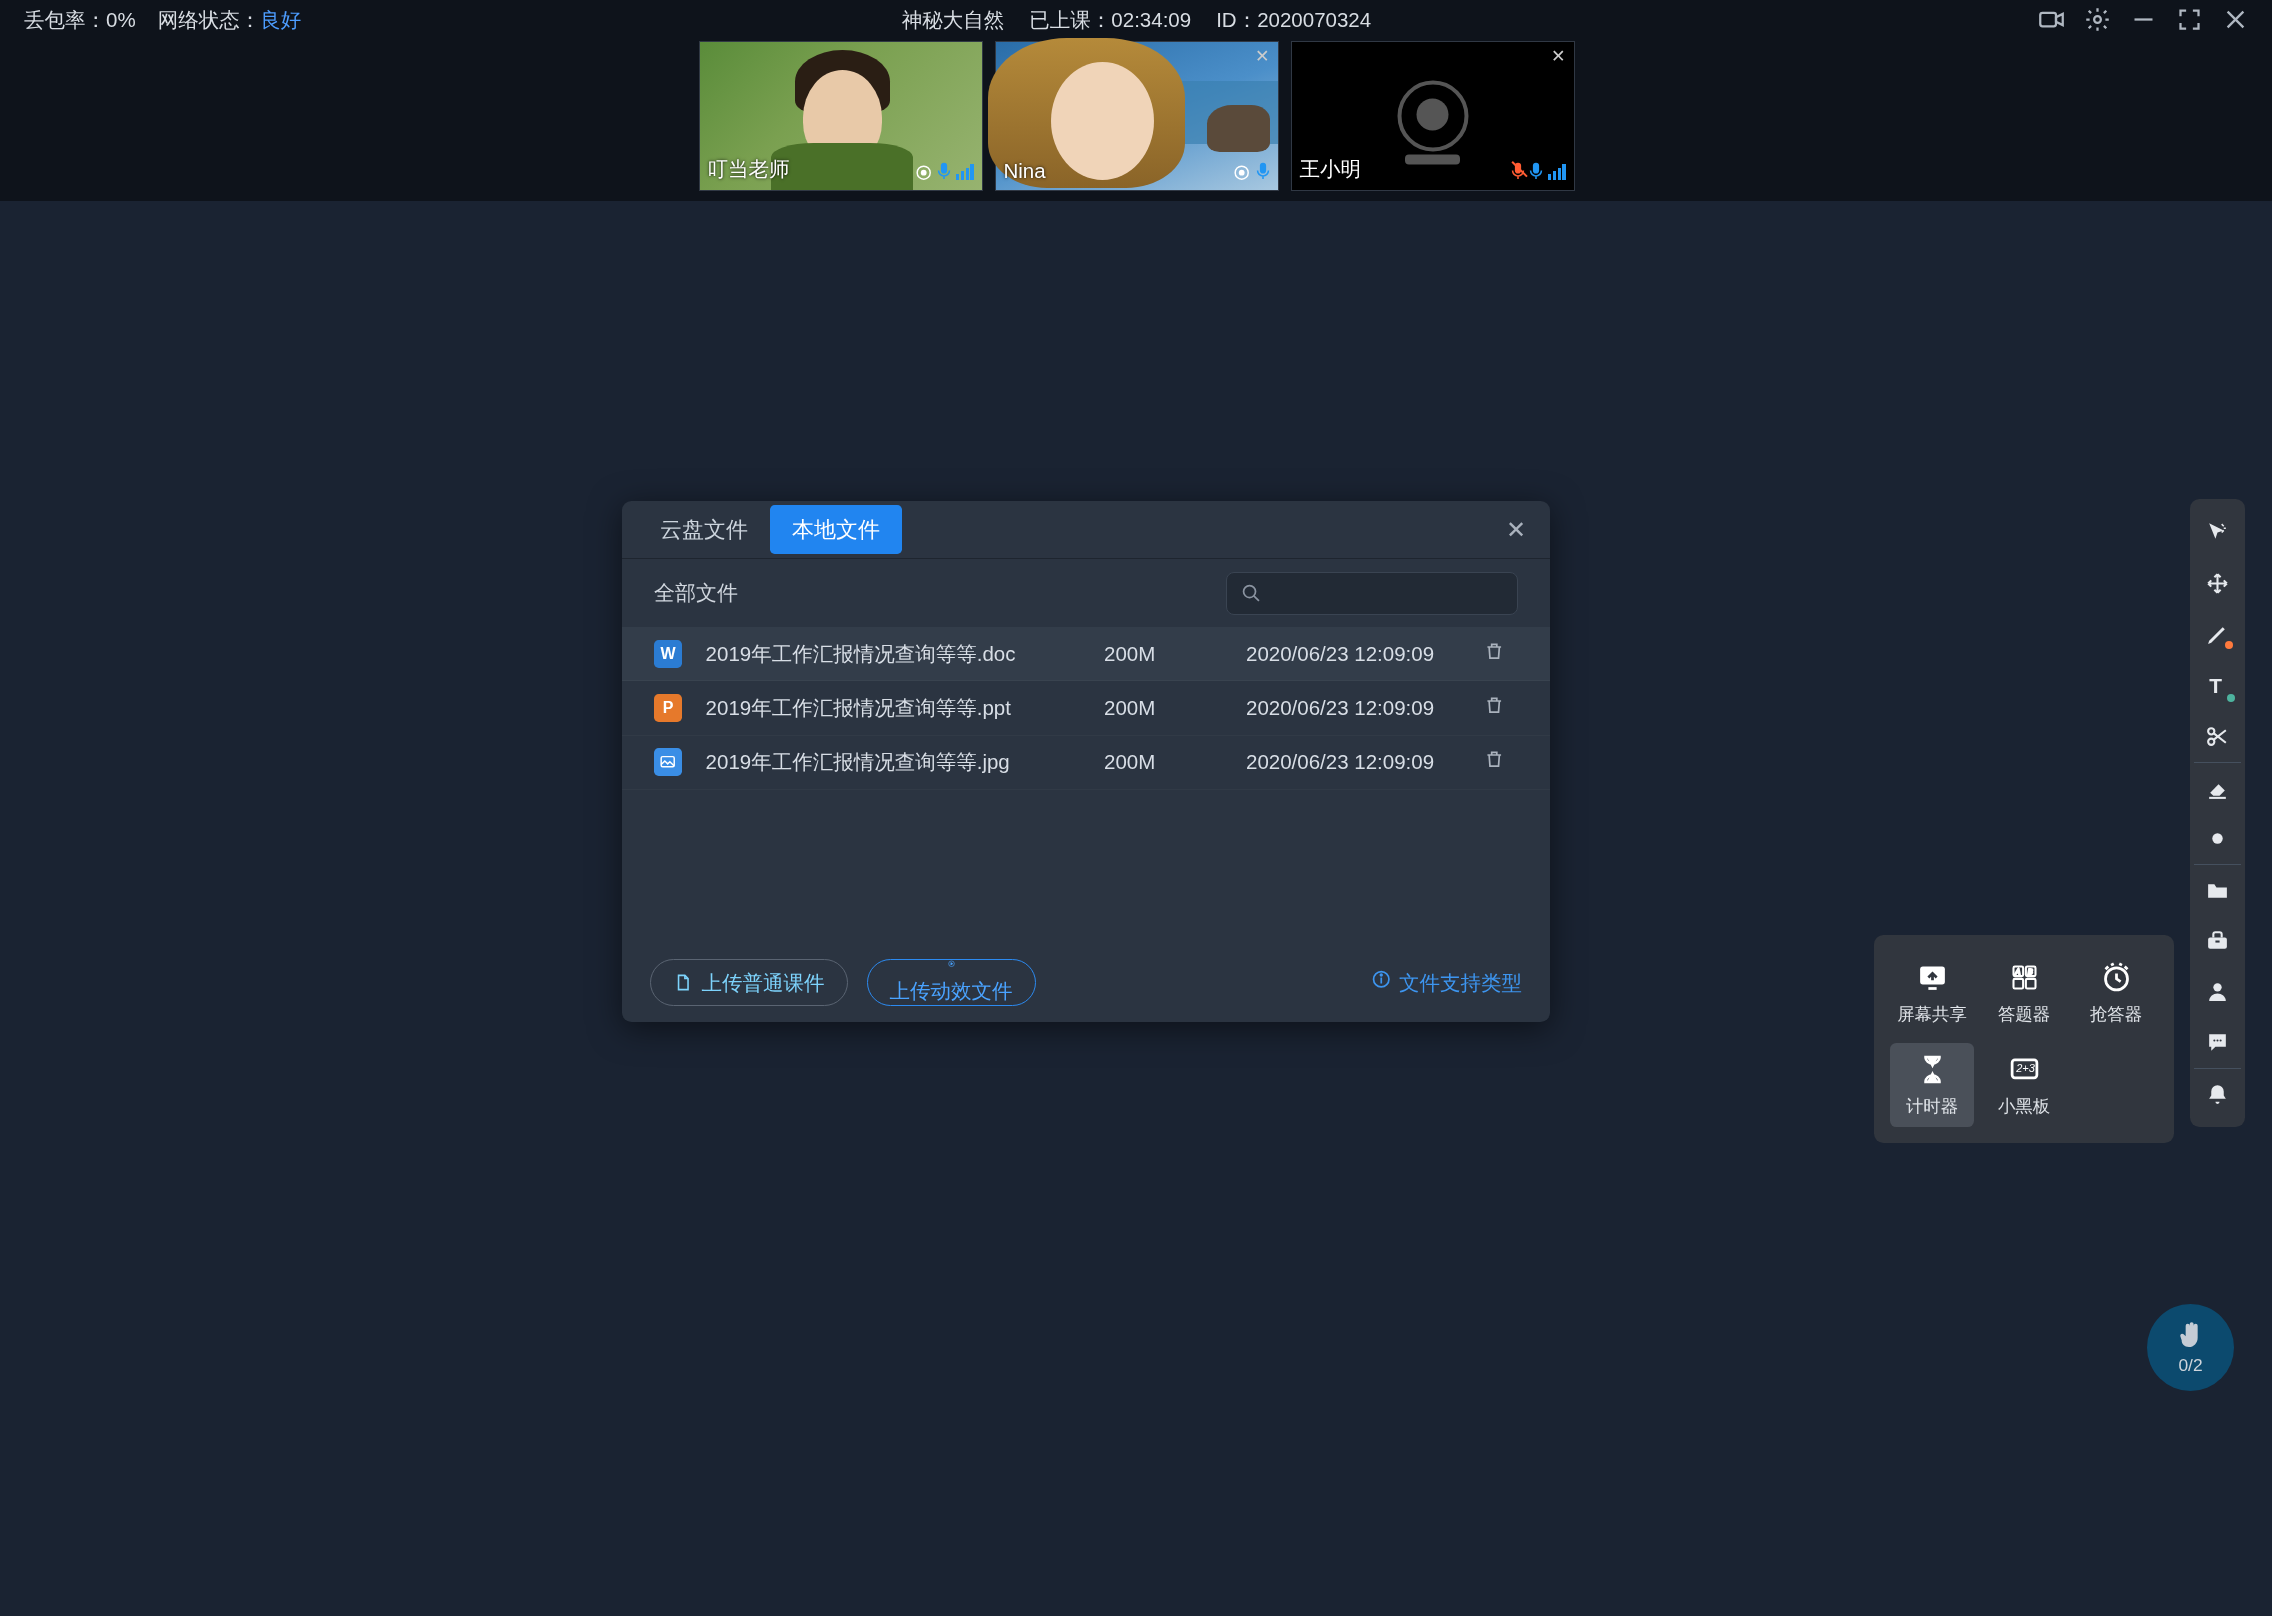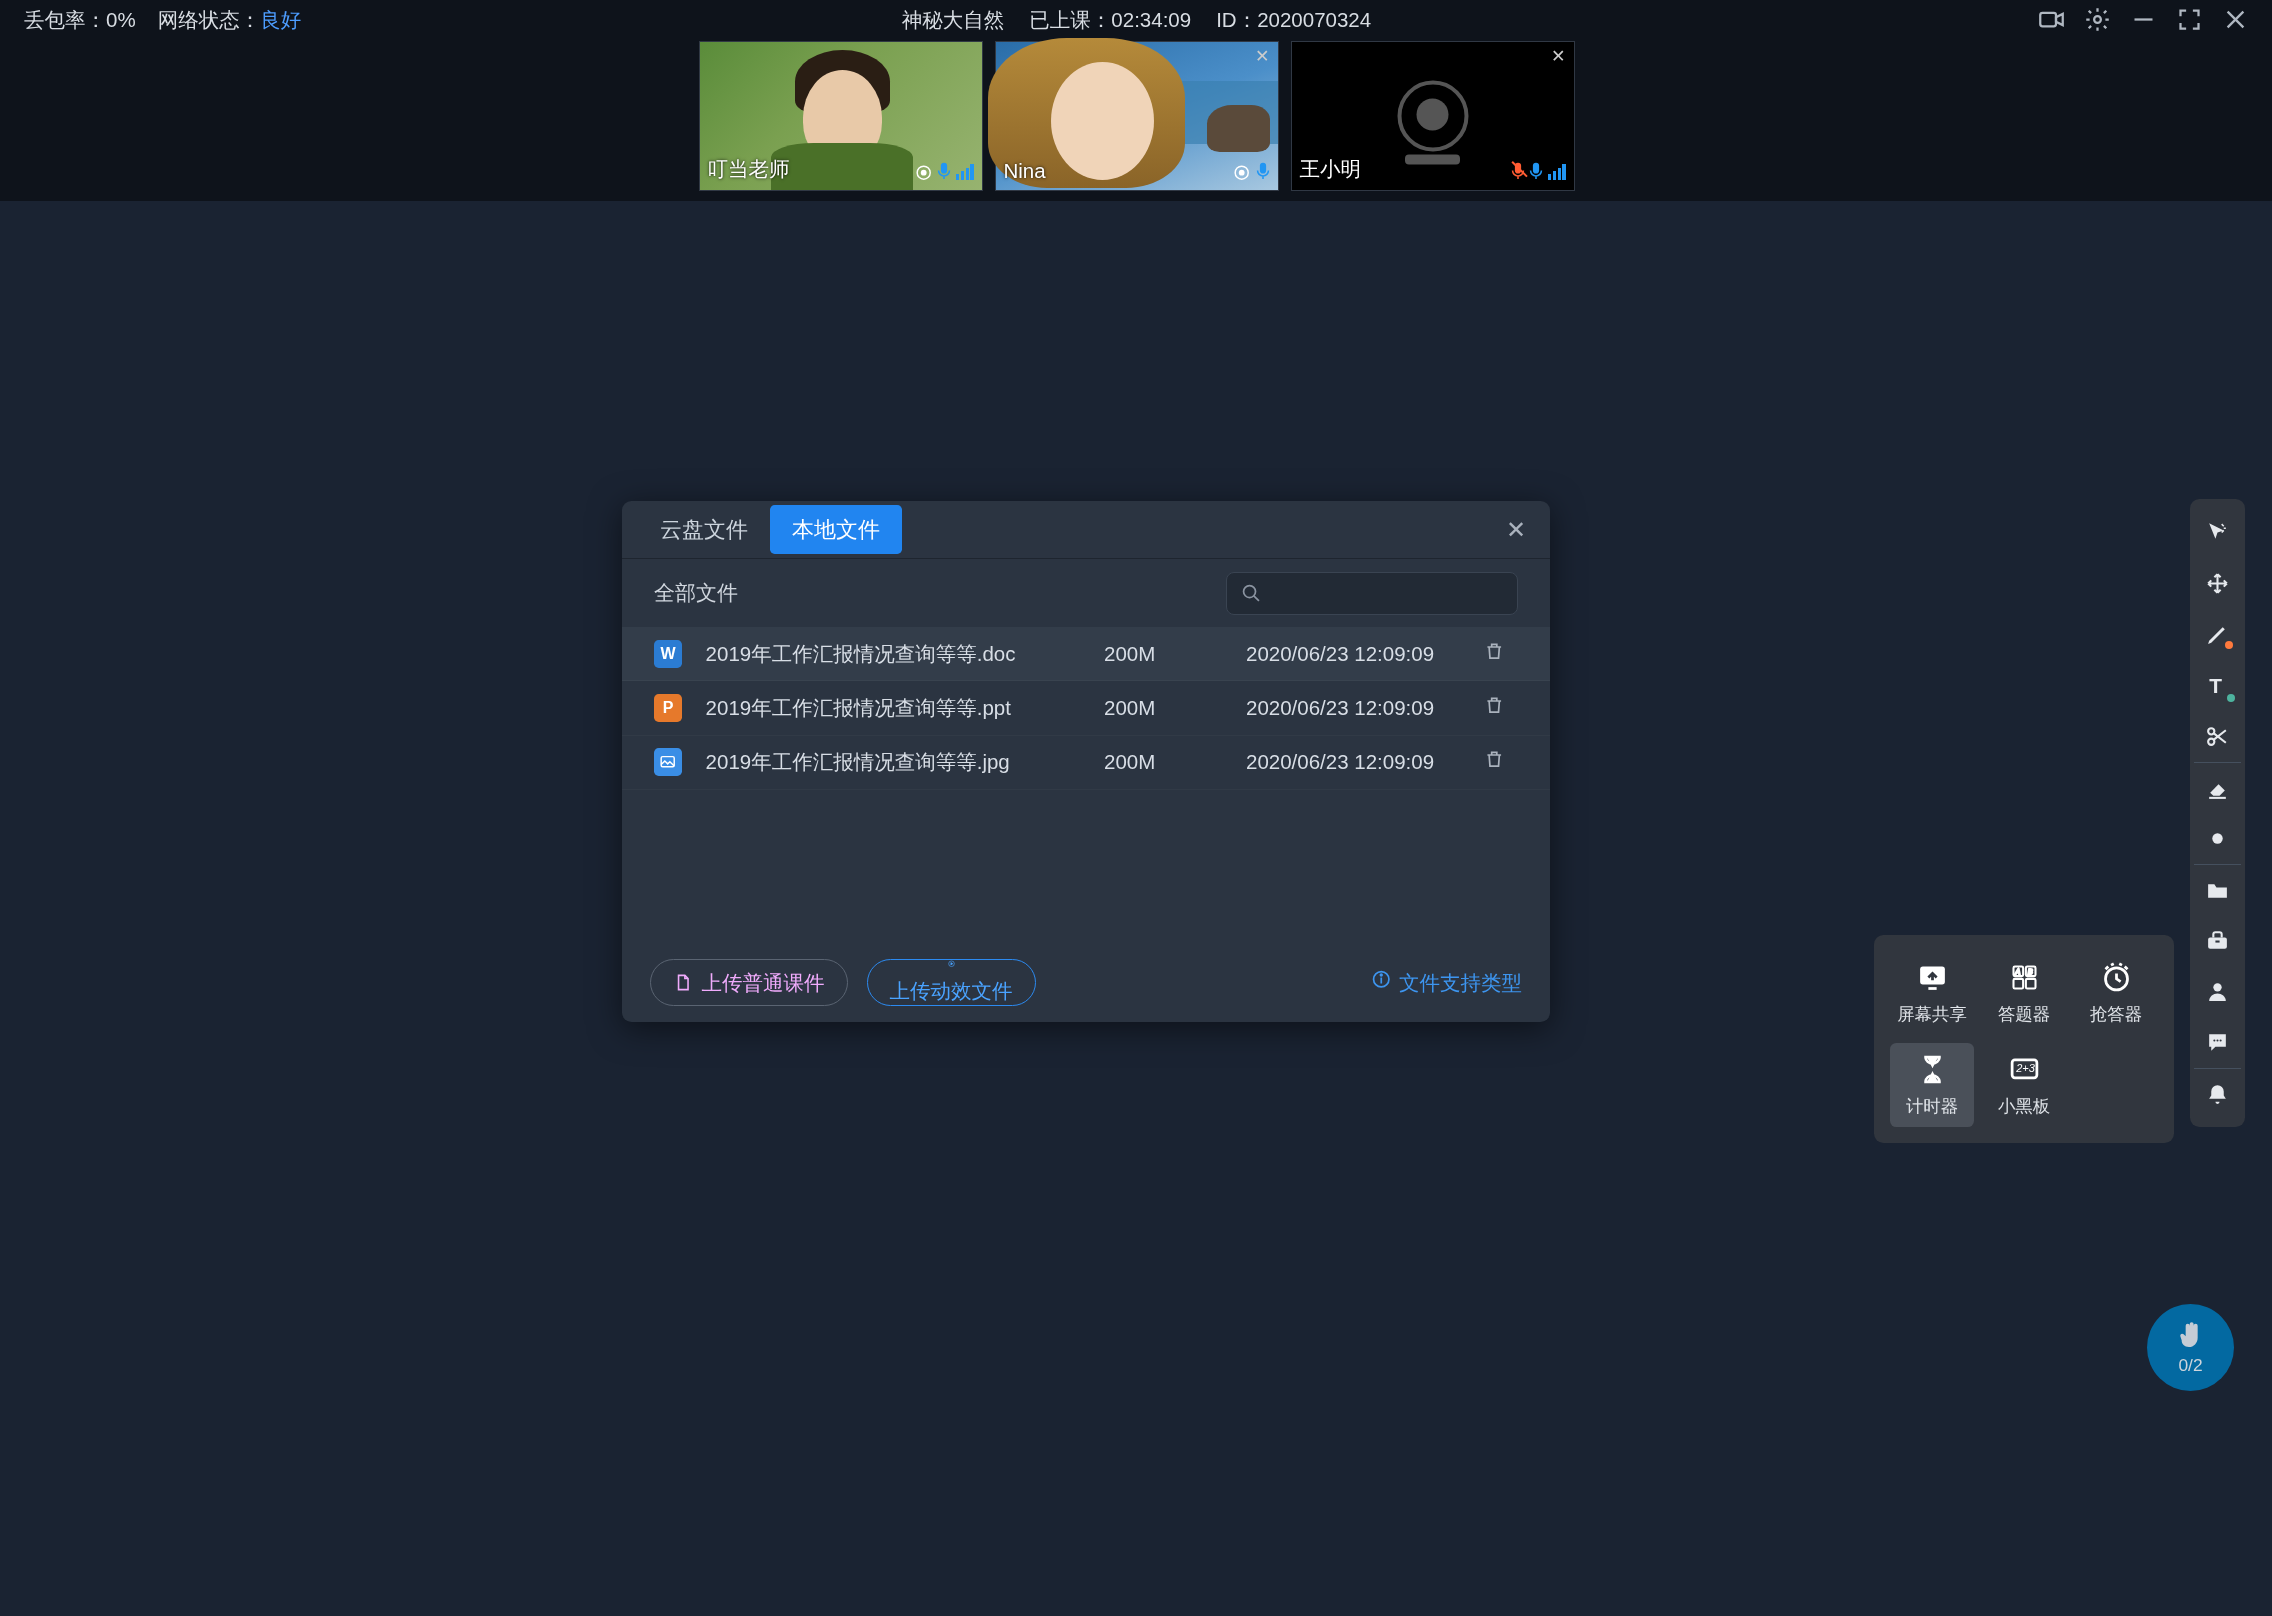--- a/index.html
+++ b/index.html
@@ -58,38 +58,38 @@
 .col-act{flex:0 0 47px;text-align:center;}
 .fp-row{display:flex;align-items:center;padding:12.6px 32px;font-size:20.5px;color:#d8dee6;border-bottom:0.8px solid rgba(255,255,255,0.03);}
 .row-active{background:#333d4a;}
 .ficon{width:28px;height:28px;border-radius:4.7px;display:flex;align-items:center;justify-content:center;font-size:16px;font-weight:bold;color:#fff;margin-right:12.6px;}
 .fi-w{background:#2b7cd3;}
 .fi-p{background:#e6792b;}
 .fi-i{background:#3a8ee6;}
 .fp-row .col-name{display:flex;align-items:center;}
 .trash{cursor:pointer;color:#aab2bd;}
 .fp-footer{position:absolute;bottom:0;left:0;right:0;height:79px;display:flex;align-items:center;padding:0 28px;gap:19px;}
-.btn-outline{height:47px;padding:0 22px;border:1.2px solid #5a6472;background:transparent;color:#f0abfc;border-radius:24px;display:flex;align-items:center;gap:9.5px;font-size:20.5px;cursor:pointer;}
+.btn-outline{height:47px;padding:0 22px;border:1.2px solid #5a6472;background:transparent;color:#7dd3fc;border-radius:24px;display:flex;align-items:center;gap:9.5px;font-size:20.5px;cursor:pointer;}
 .btn-primary{border-color:#2c8af0;color:#4aa3ff;flex-direction:column;}
 .fp-link{margin-left:auto;color:#3d95ef;font-size:20.5px;display:flex;gap:8px;cursor:pointer;}
 
 .tool-popup{position:absolute;right:99px;top:734px;background:#31363e;border-radius:9.5px;padding:16px;display:grid;grid-template-columns:repeat(3,84px);gap:8px 8px;}
 .tp-item{display:flex;flex-direction:column;align-items:center;gap:8px;padding:9.5px 6.3px;border-radius:6.3px;cursor:pointer;}
 .tp-item.hl{background:#4a5059;}
 .tp-item .tp-icon{width:33px;height:33px;display:flex;align-items:center;justify-content:center;font-style:italic;}
 .tp-item span{font-size:17.4px;color:#e0e4e9;}
 
 .side-toolbar{position:absolute;right:28px;top:298px;width:55px;background:#31363e;border-radius:9.5px;display:flex;flex-direction:column;align-items:center;padding:8px 0;}
 .st-item{width:47px;height:51px;display:flex;align-items:center;justify-content:center;cursor:pointer;position:relative;}
 .st-item.sep{border-top:0.8px solid #45505e;}
 .st-item .dot-orange{position:absolute;width:8px;height:8px;background:#ff7a3d;border-radius:50%;right:8px;bottom:11px;}
 .st-item .dot-teal{position:absolute;width:8px;height:8px;background:#4db39e;border-radius:50%;right:6.3px;bottom:9.5px;}
 .st-item svg{width:25px;height:25px;}
 
-.hand-badge{position:absolute;right:39px;bottom:225px;width:87px;height:87px;background:#0369a1;border-radius:50%;display:flex;flex-direction:column;align-items:center;justify-content:center;gap:3.2px;cursor:pointer;}
+.hand-badge{position:absolute;right:39px;bottom:225px;width:87px;height:87px;background:#0c4a6e;border-radius:50%;display:flex;flex-direction:column;align-items:center;justify-content:center;gap:3.2px;cursor:pointer;}
 .hand-badge svg{width:32px;height:32px;}
 .hand-badge span{font-size:17.4px;color:#cfd5dc;}
 </style>
 </head>
 <body>
 
 <div class="topbar">
   <div class="topbar-left">
     <span><span>丢包率：</span><span>0%</span></span>
     <span><span>网络状态：</span><span class="status-good">良好</span></span>

